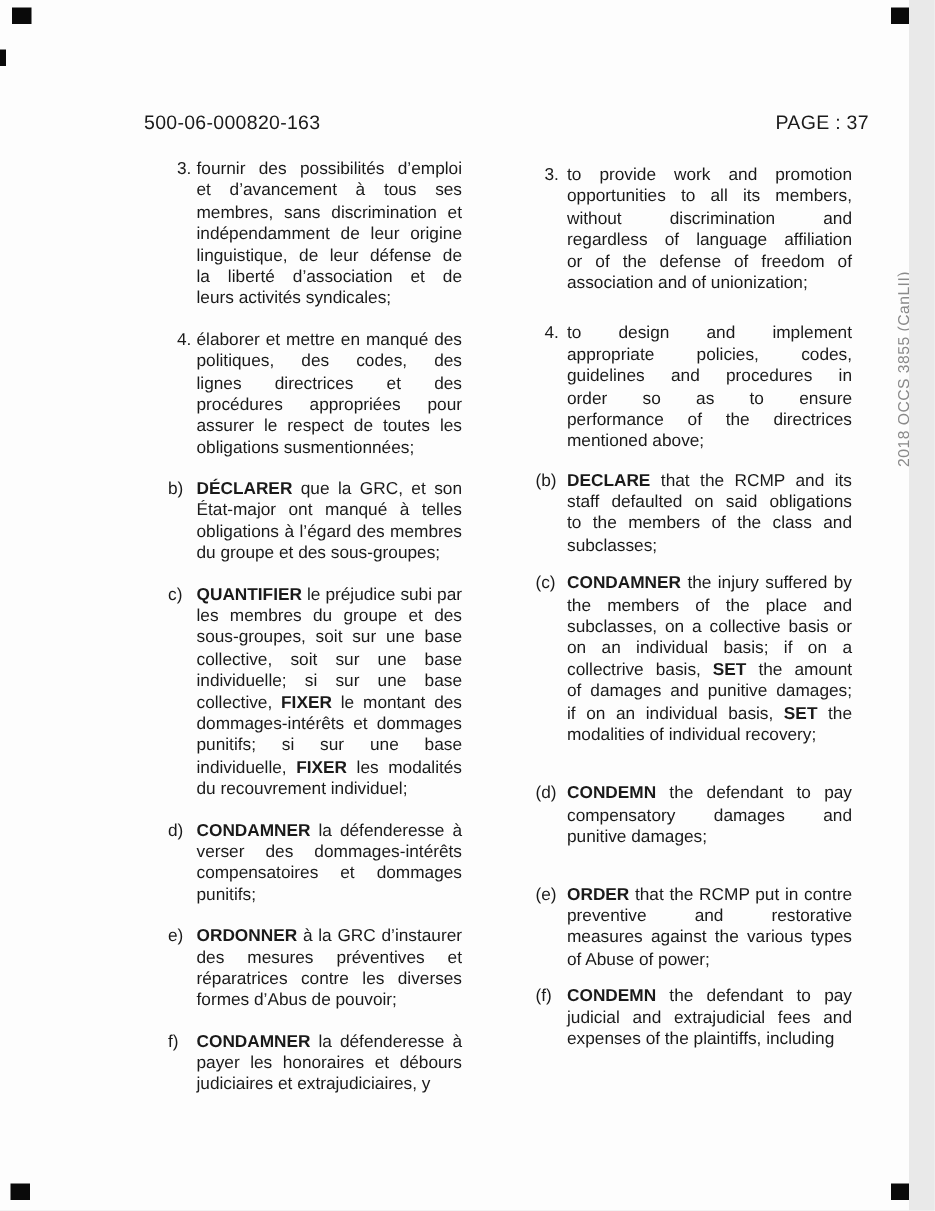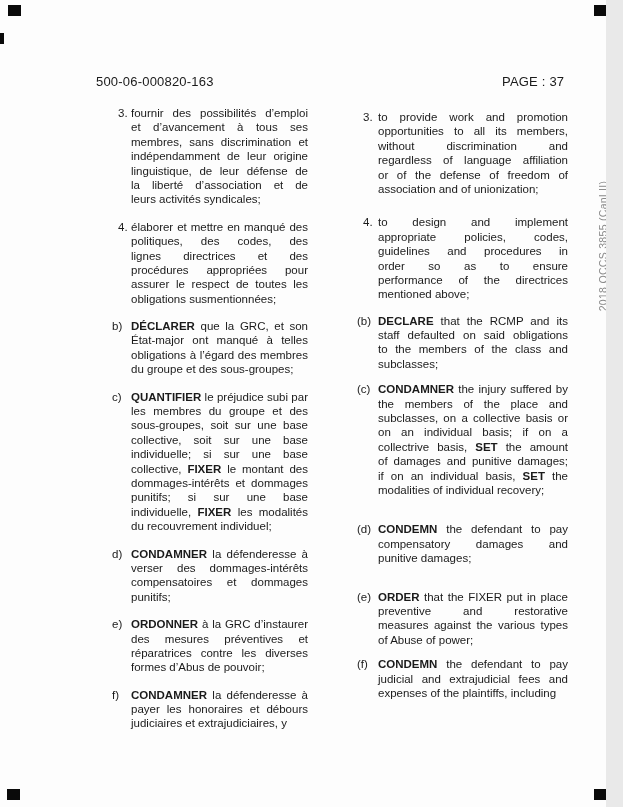--- a/index.html
+++ b/index.html
@@ -21,21 +21,21 @@
   .scan-mark{position:absolute;background:var(--mark);}
   .mark-tl{left:8px;top:5px;width:13px;height:11px;}
   .mark-tr{left:594px;top:5px;width:15px;height:11px;}
   .mark-le{left:0px;top:33px;width:4px;height:11px;}
   .mark-bl{left:7px;top:789px;width:13px;height:11px;}
   .mark-br{left:594px;top:789px;width:15px;height:11px;}
 
   
   .hdr{position:absolute;top:74px;font-size:13px;letter-spacing:0.2px;color:var(--text);}
   .hdr-left{left:96px;}
-  .hdr-right{left:502px;}
+  .hdr-right{left:517px;}
 
   
   .watermark{
     position:absolute;left:603px;top:246px;
     transform:translate(-50%,-50%) rotate(-90deg);
     white-space:nowrap;
     font-size:10.5px;letter-spacing:0.3px;
     color:var(--watermark);
   }
 
@@ -182,21 +182,21 @@
         <div class="line last"><span>modalities of individual recovery;</span></div>
       </div>
       <div class="item let">
         <span class="lbl">(d)</span>
         <div class="line"><b>CONDEMN</b><span> the defendant to pay</span></div>
         <div class="line"><span>compensatory damages and</span></div>
         <div class="line last"><span>punitive damages;</span></div>
       </div>
       <div class="item let">
         <span class="lbl">(e)</span>
-        <div class="line"><b>ORDER</b><span> that the FIXER put in place</span></div>
+        <div class="line"><b>ORDER</b><span> that the RCMP put in contre</span></div>
         <div class="line"><span>preventive and restorative</span></div>
         <div class="line"><span>measures against the various types</span></div>
         <div class="line last"><span>of Abuse of power;</span></div>
       </div>
       <div class="item let">
         <span class="lbl">(f)</span>
         <div class="line"><b>CONDEMN</b><span> the defendant to pay</span></div>
         <div class="line"><span>judicial and extrajudicial fees and</span></div>
         <div class="line last"><span>expenses of the plaintiffs, including</span></div>
       </div>

